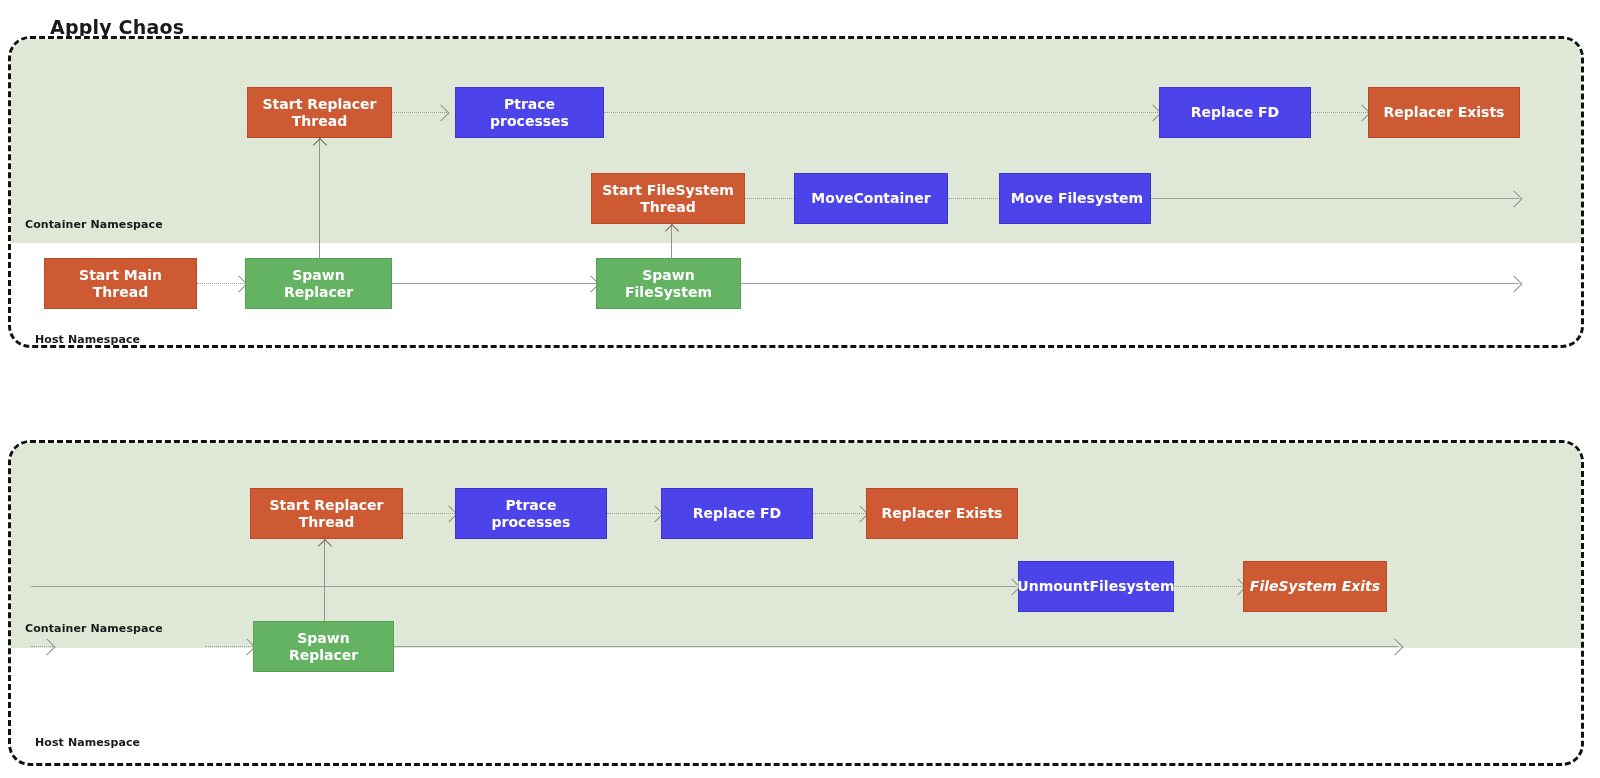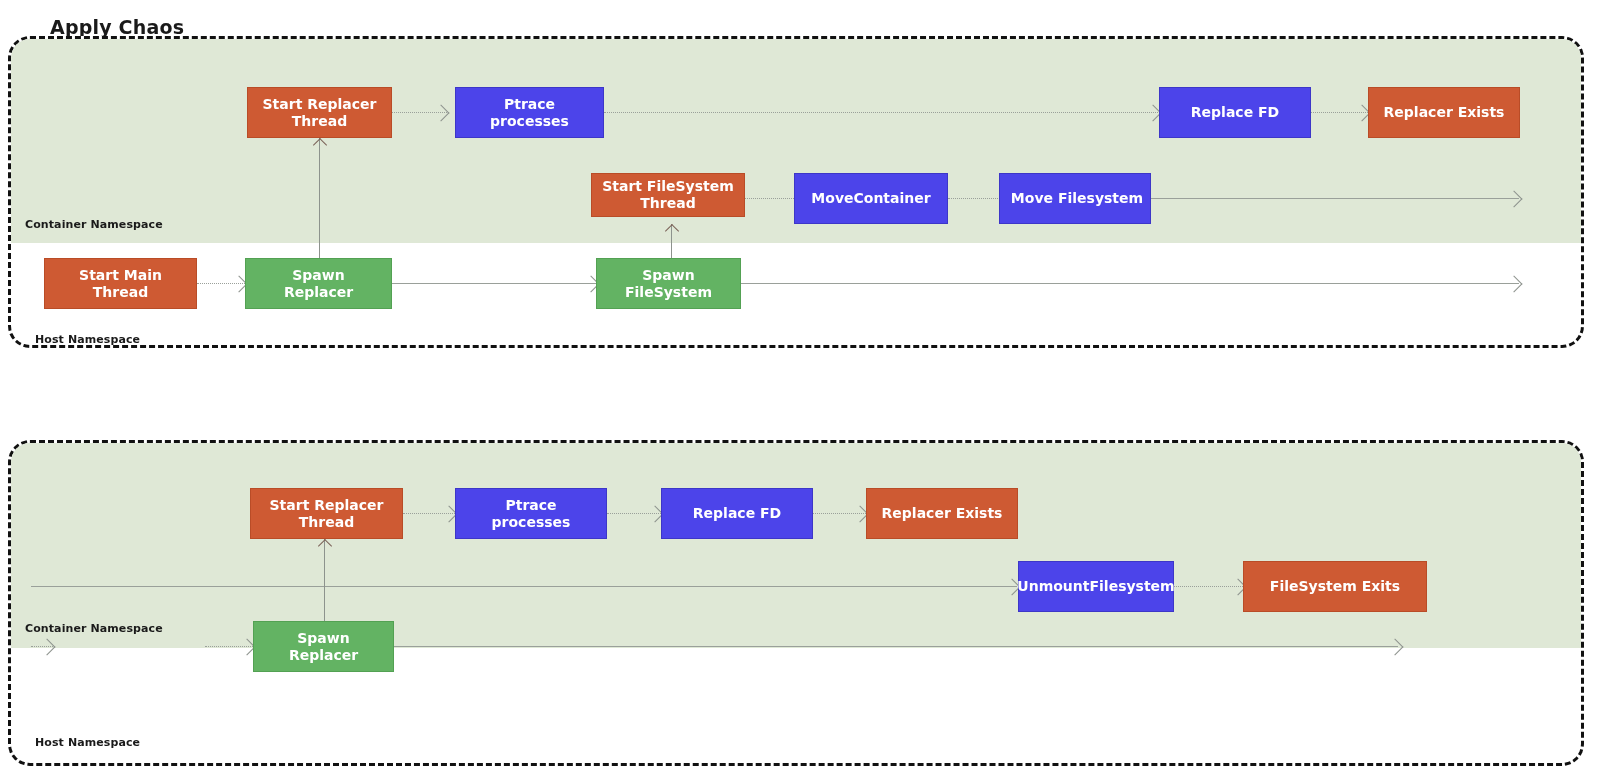--- a/index.html
+++ b/index.html
@@ -94,21 +94,21 @@
     </div>
 
     <div class="node n-blue" style="left:1148px;top:48px;width:152px;height:51px;">
       <span>Replace FD</span>
     </div>
 
     <div class="node n-orange" style="left:1357px;top:48px;width:152px;height:51px;">
       <span>Replacer Exists</span>
     </div>
 
-    <div class="node n-orange" style="left:580px;top:134px;width:154px;height:44px;flex-direction:column;">
+    <div class="node n-orange" style="left:580px;top:134px;width:154px;height:51px;flex-direction:column;">
       <span>Start FileSystem</span>
       <span>Thread</span>
     </div>
 
     <div class="node n-blue" style="left:783px;top:134px;width:154px;height:51px;flex-direction:row;">
       <span>Move</span>
       <span>Container</span>
     </div>
 
     <div class="node n-blue" style="left:988px;top:134px;width:152px;height:51px;padding-left:8px;">
@@ -181,21 +181,21 @@
 
     <div class="node n-orange" style="left:855px;top:45px;width:152px;height:51px;">
       <span>Replacer Exists</span>
     </div>
 
     <div class="node n-blue" style="left:1007px;top:118px;width:156px;height:51px;flex-direction:row;">
       <span>Unmount</span>
       <span>Filesystem</span>
     </div>
 
-    <div class="node n-orange" style="left:1232px;top:118px;width:184px;height:51px;">
+    <div class="node n-orange" style="left:1232px;top:118px;width:144px;height:51px;font-style:italic;">
       <span>FileSystem Exits</span>
     </div>
 
 
     <div class="node n-green" style="left:242px;top:178px;width:141px;height:51px;flex-direction:column;">
       <span>Spawn</span>
       <span>Replacer</span>
     </div>
 
 

